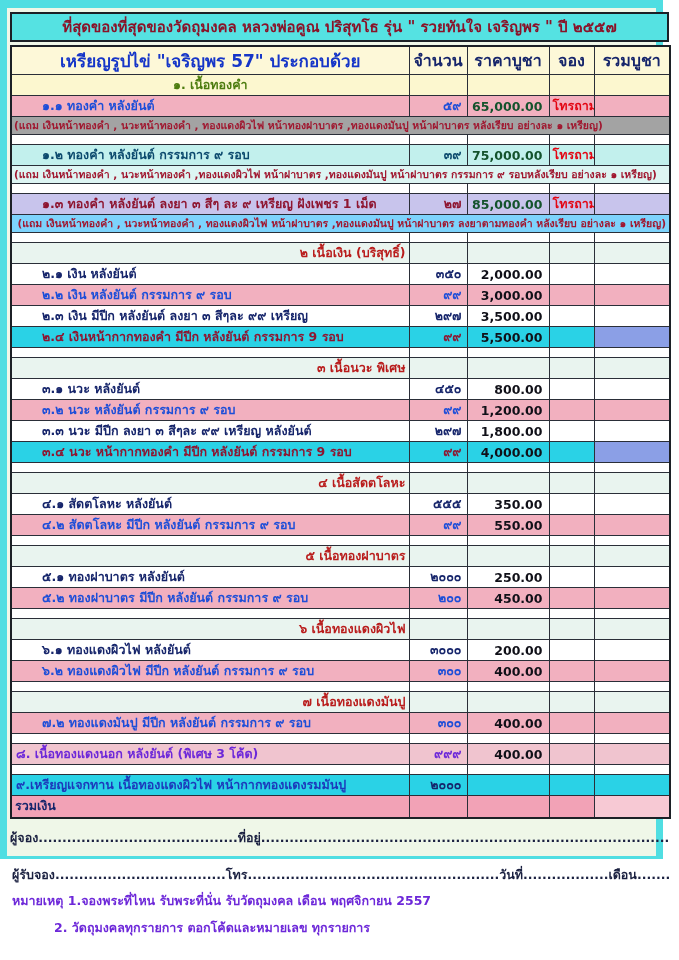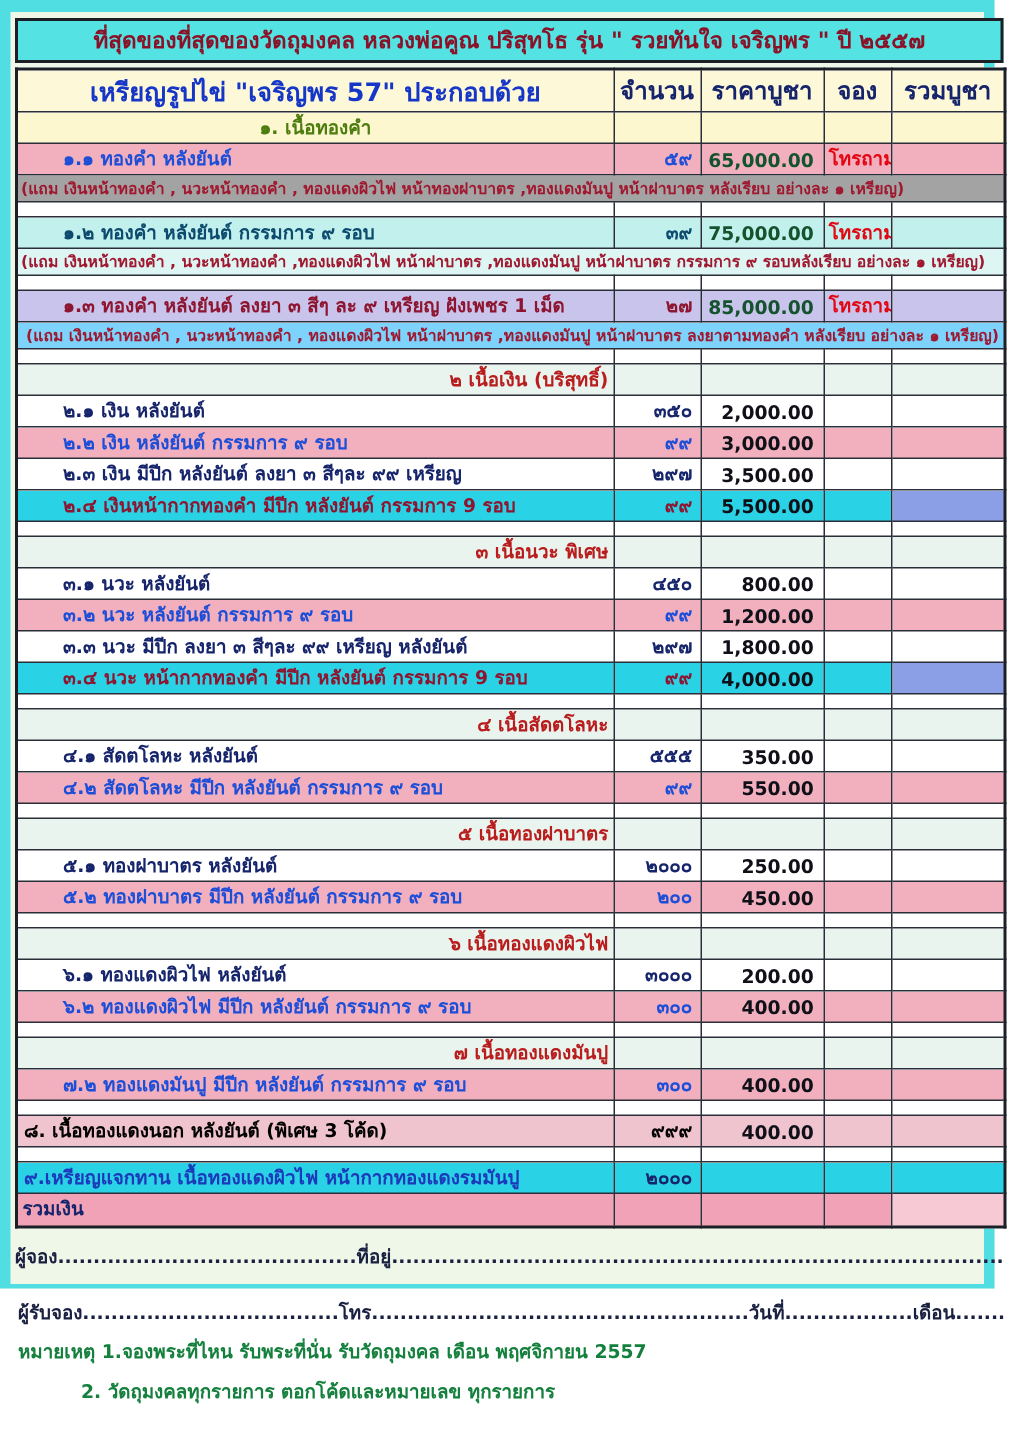--- a/index.html
+++ b/index.html
@@ -40,21 +40,21 @@
   tr.v-item8 td.c-label,tr.v-item9 td.c-label{padding-left:4px;}
   td.c-qty{text-align:right;font-weight:bold;padding-right:5px;}
   td.c-price{text-align:right;font-weight:bold;color:#101018;padding-right:6px;}
   td.c-reserve{text-align:center;font-weight:bold;}
   tr.v-item-white td{background:#ffffff;color:#16256b;}
   tr.v-item-pink td{background:#f2b0bf;color:#1d4ed8;}
   tr.v-item-cyanlight td{background:#c2f0ed;color:#0c4a6e;}
   tr.v-item-lavender td{background:#c8c4ec;color:#8e1530;}
   tr.v-item-cyan td{background:#2ad2e6;color:#8e1530;}
   tr.v-item-cyan td.c-total{background:#8b9fe6;}
-  tr.v-item8 td{background:#f0c4cf;color:#000000;}
+  tr.v-item8 td{background:#f0c4cf;color:#6d28d9;}
   tr.v-item9 td{background:#2ad2e6;color:#1c39bb;}
   tr.v-item9 td.c-qty{color:#16256b;}
   tr.v-total td{background:#f2a2b6;color:#16256b;font-weight:bold;height:22px;}
   tr.v-total td.c-total{background:#f7c9d4;}
   tr.hot td.c-price,tr.hot td.c-reserve{color:#e30613;}
   tr[class*="v-item"] td.c-price{color:#101018;}
   tr.hot td.c-price{color:#14532d;}
   
   tr[class*="v-note"] td{font-size:10.5px;height:15px;font-weight:bold;padding-left:2px;}
   tr.v-note-pink td{background:#a3a3a3;color:#a01830;}
@@ -62,21 +62,21 @@
   tr.v-note-lavender td{background:#7dd3fc;color:#a01830;text-align:right;}
   
   tr.v-sep td{background:#ffffff;height:10px;}
   
   .signline{
     width:659px;margin:9px auto 2px auto;color:#1a2040;font-weight:bold;font-size:12.5px;
     white-space:nowrap;overflow:hidden;
   }
   .footer-out{padding:6px 10px 0 12px;color:#1a2040;font-size:12.5px;font-weight:bold;}
   .footer-out .line{white-space:nowrap;overflow:hidden;margin-bottom:6px;}
-  .footer-out .note-line{margin-bottom:7px;font-weight:bold;color:#15803d;}
+  .footer-out .note-line{margin-bottom:7px;font-weight:bold;color:#6d28d9;}
   .footer-out .note-line.indent{margin-left:42px;}
 </style>
 </head>
 <body>
 
 <div class="frame">
 
   <div class="title-bar">ที่สุดของที่สุดของวัดถุมงคล หลวงพ่อคูณ ปริสุทโธ  รุ่น " รวยทันใจ เจริญพร "  ปี ๒๕๕๗</div>
 
   <table class="price">

